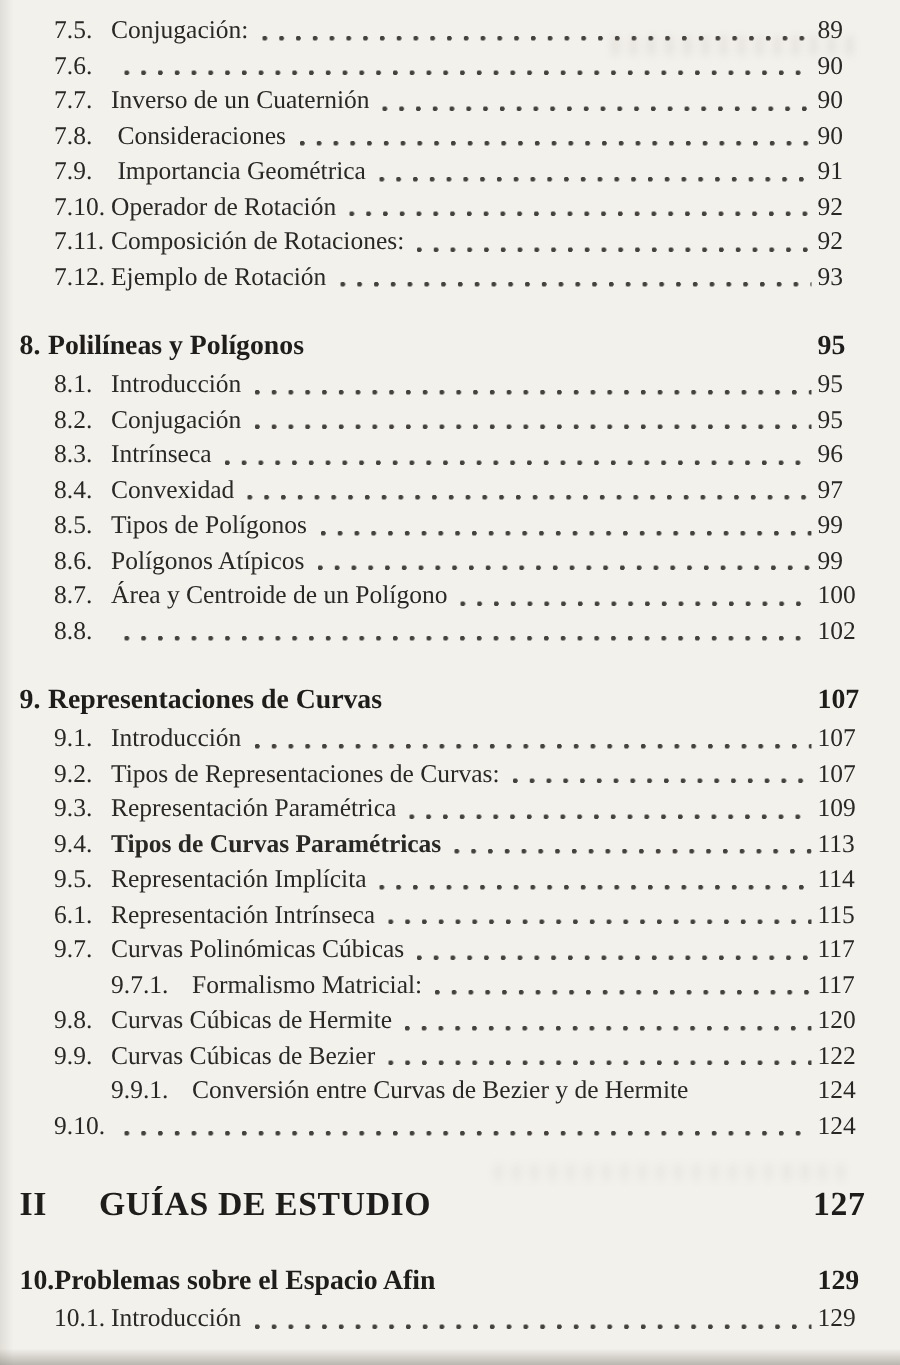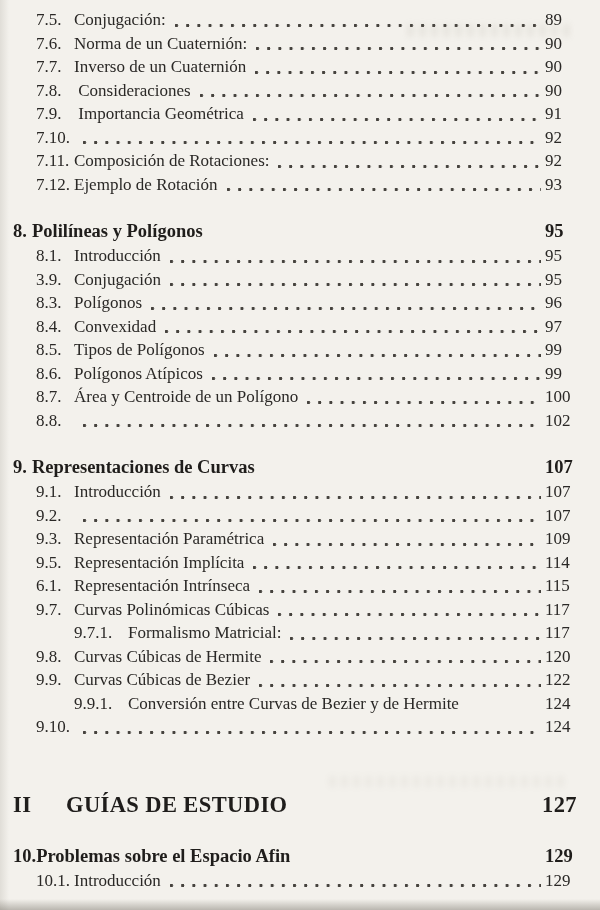--- a/index.html
+++ b/index.html
@@ -31,21 +31,21 @@
   .row.subsection .num{min-width:38px;}
   .row.subsubsection{padding-left:61px;}
   .row.subsubsection .num{min-width:54px;}
   .row.chapter{
     margin-top:22px;
     font-weight:bold;font-size:18.5px;line-height:26px;
     color:#1f1d1b;
   }
   .row.chapter .num{min-width:19px;}
   .row.part{
-    margin-top:50px;
+    margin-top:25px;
     font-weight:bold;font-size:22.5px;line-height:32px;
     color:#1f1d1b;letter-spacing:.4px;
   }
   .row.part .num{min-width:53px;}
   .row.chapter .leader,.row.part .leader,.row.no-dots .leader{background:none;}
   .row.bold-label .label{font-weight:bold;}
   
   .artifact{position:absolute;pointer-events:none;}
   .ghost{
     filter:blur(3px);opacity:.55;
@@ -66,21 +66,20 @@
 <div class="page">
   <div class="toc">
       <div class="row subsection">
     <span class="num">7.5.</span>
     <span class="label">Conjugación:</span>
     <span class="leader"></span>
     <span class="page-num">89</span>
   </div>
       <div class="row subsection">
     <span class="num">7.6.</span>
-    <span class="label">Norma de un Cuaternión:</span>
     <span class="leader"></span>
     <span class="page-num">90</span>
   </div>
       <div class="row subsection">
     <span class="num">7.7.</span>
     <span class="label">Inverso de un Cuaternión</span>
     <span class="leader"></span>
     <span class="page-num">90</span>
   </div>
       <div class="row subsection">
@@ -90,20 +89,21 @@
     <span class="page-num">90</span>
   </div>
       <div class="row subsection">
     <span class="num">7.9.</span>
     <span class="label"> Importancia Geométrica</span>
     <span class="leader"></span>
     <span class="page-num">91</span>
   </div>
       <div class="row subsection">
     <span class="num">7.10.</span>
+    <span class="label">Operador de Rotación</span>
     <span class="leader"></span>
     <span class="page-num">92</span>
   </div>
       <div class="row subsection">
     <span class="num">7.11.</span>
     <span class="label">Composición de Rotaciones:</span>
     <span class="leader"></span>
     <span class="page-num">92</span>
   </div>
       <div class="row subsection">
@@ -118,28 +118,28 @@
     <span class="leader"></span>
     <span class="page-num">95</span>
   </div>
       <div class="row subsection">
     <span class="num">8.1.</span>
     <span class="label">Introducción</span>
     <span class="leader"></span>
     <span class="page-num">95</span>
   </div>
       <div class="row subsection">
-    <span class="num">3.9.</span>
+    <span class="num">8.2.</span>
     <span class="label">Conjugación</span>
     <span class="leader"></span>
     <span class="page-num">95</span>
   </div>
       <div class="row subsection">
     <span class="num">8.3.</span>
-    <span class="label">Polígonos</span>
+    <span class="label">Intrínseca</span>
     <span class="leader"></span>
     <span class="page-num">96</span>
   </div>
       <div class="row subsection">
     <span class="num">8.4.</span>
     <span class="label">Convexidad</span>
     <span class="leader"></span>
     <span class="page-num">97</span>
   </div>
       <div class="row subsection">
@@ -172,28 +172,35 @@
     <span class="page-num">107</span>
   </div>
       <div class="row subsection">
     <span class="num">9.1.</span>
     <span class="label">Introducción</span>
     <span class="leader"></span>
     <span class="page-num">107</span>
   </div>
       <div class="row subsection">
     <span class="num">9.2.</span>
+    <span class="label">Tipos de Representaciones de Curvas:</span>
     <span class="leader"></span>
     <span class="page-num">107</span>
   </div>
       <div class="row subsection">
     <span class="num">9.3.</span>
     <span class="label">Representación Paramétrica</span>
     <span class="leader"></span>
     <span class="page-num">109</span>
+  </div>
+      <div class="row subsection bold-label">
+    <span class="num">9.4.</span>
+    <span class="label">Tipos de Curvas Paramétricas</span>
+    <span class="leader"></span>
+    <span class="page-num">113</span>
   </div>
       <div class="row subsection">
     <span class="num">9.5.</span>
     <span class="label">Representación Implícita</span>
     <span class="leader"></span>
     <span class="page-num">114</span>
   </div>
       <div class="row subsection">
     <span class="num">6.1.</span>
     <span class="label">Representación Intrínseca</span>

